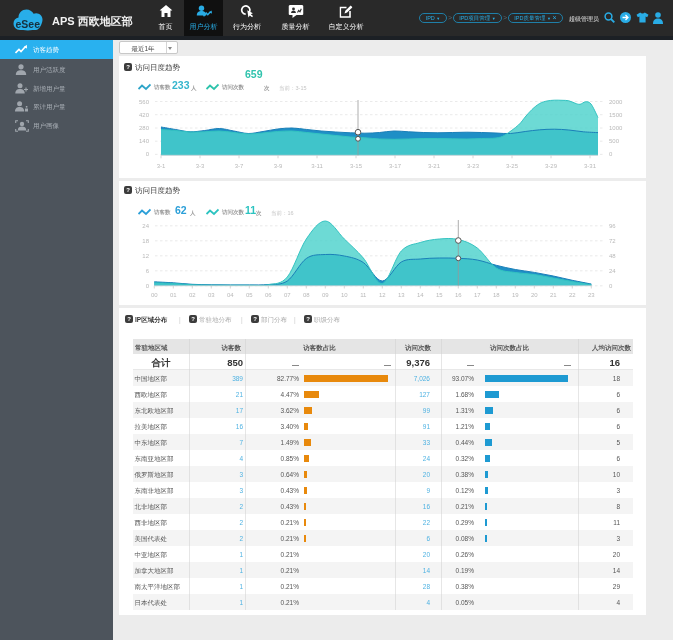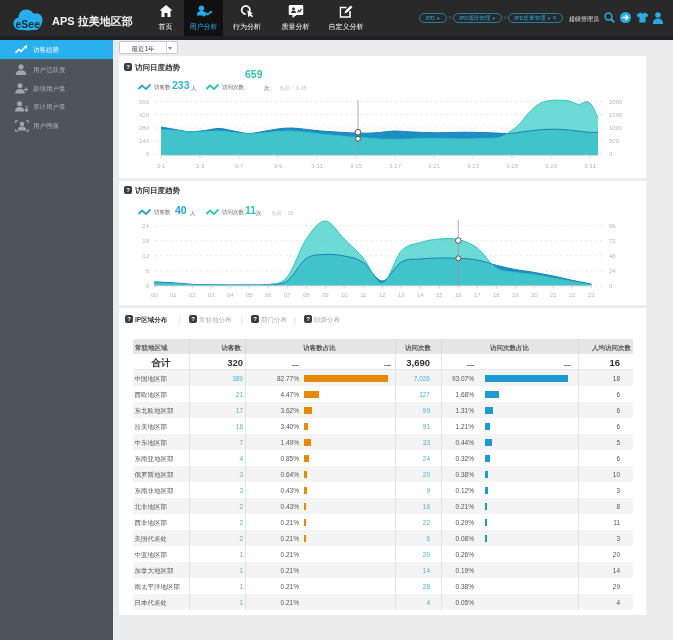--- a/index.html
+++ b/index.html
@@ -17,21 +17,21 @@
 
 #sidebar{position:absolute;left:0;top:40px;width:113px;height:600px;background:#4d545c}
 .sitem{position:absolute;left:0;width:113px;height:19px;color:#a8aeb5;font-size:6.5px}
 .sitem .slab{position:absolute;left:33px;top:6px}
 .sitem svg{position:absolute;left:15px;top:4px}
 .sitem.active{background:#29b1ef;color:#fff}
 
 #content{position:absolute;left:113px;top:40px;width:560px;height:600px;background:#ececec}
 .card{position:absolute;left:6px;width:527px;background:#fff}
 .qicon{position:absolute;width:8px;height:8px;background:#3c3c3c;border-radius:2px;color:#fff;font-size:6px;line-height:8px;text-align:center;font-weight:bold}
-.ctitle{position:absolute;font-size:7.5px;font-weight:bold;color:#333}
+.ctitle{position:absolute;font-size:7.5px;font-weight:normal;color:#333}
 .lg{position:absolute;font-size:5.5px;color:#999;font-weight:bold}
 .lgnum{position:absolute;font-size:10.5px;font-weight:bold}
 .lgcur{position:absolute;font-size:5.5px;color:#c5c5c5}
 .axis{font-size:6px;fill:#b9b9b9}
 
 #timebtn{position:absolute;left:6px;top:1px;width:59px;height:13px;background:#fff;border:1px solid #c8c8c8;border-radius:2px}
 #timebtn .tlab{position:absolute;left:0;width:46px;top:3px;font-size:6.5px;color:#444;text-align:center}
 #timebtn .tsep{position:absolute;left:46px;top:0;bottom:0;width:1px;background:#d5d5d5}
 #timebtn .tcar{position:absolute;left:48px;top:5px;width:0;height:0;border-left:2.5px solid transparent;border-right:2.5px solid transparent;border-top:3px solid #888}
 
@@ -45,21 +45,21 @@
 
 </style></head>
 <body>
 <div id="topnav">
 
 <svg class="abs" style="left:13px;top:4px" width="30" height="27" viewBox="0 0 30 27">
 <path d="M7,26 C3,26 0.5,23 0.5,19.5 C0.5,16.5 2.5,14 5.5,13.5 C5.5,9 9,5.5 13.5,5.5 C16.5,5.5 19.2,7.2 20.6,9.8 C21.4,9.4 22.3,9.2 23.2,9.2 C26.6,9.2 29.5,12 29.5,15.5 C29.5,19 26.8,26 22.8,26 Z" fill="#28aee9"></path>
 <ellipse cx="14.8" cy="19.5" rx="12.2" ry="7" fill="#28aee9"></ellipse>
 <text x="14.8" y="23.5" text-anchor="middle" font-size="10.5" font-weight="bold" fill="#16303e" font-family="Liberation Sans">eSee</text>
 </svg>
-<div class="abs" style="left:52px;top:14px;color:#f2f2f2;font-size:11px;font-weight:bold">APS 拉美地区部</div>
+<div class="abs" style="left:52px;top:14px;color:#f2f2f2;font-size:11px;font-weight:bold">APS 西欧地区部</div>
 
 <div class="navitem" style="left:147px;width:37px">
 <svg width="13" height="12" viewBox="0 0 13 12">
         <path d="M6.5,0 L13,5.5 L11,5.5 L11,12 L8,12 L8,8 L5,8 L5,12 L2,12 L2,5.5 L0,5.5 Z" fill="#fff"></path>
       </svg>
 <div class="nlab">首页</div>
 </div>
 <div class="navitem active" style="left:184px;width:39px">
 <svg width="16" height="13" viewBox="0 0 16 13">
         <circle cx="5.5" cy="3.2" r="2.7" fill="#29ace5"></circle>
@@ -231,21 +231,21 @@
         <line x1="471" y1="60.3" x2="471" y2="63.3" stroke="#ccc" stroke-width="0.8"></line>
       </svg>
     </div>
 <div class="card" id="card2" style="top:141px;height:124px">
       <div class="qicon" style="left:5px;top:5px">?</div>
       <div class="ctitle" style="left:16px;top:5px">访问日度趋势</div>
       <svg class="abs" style="left:19px;top:27px" width="13" height="8" viewBox="0 0 13 8">
         <path d="M0.5,6 L4,2.5 L8,6 L12.5,1.5" stroke="#2b9fd8" stroke-width="1.8" fill="none"></path>
       </svg>
       <div class="lg" style="left:35px;top:28px">访客数</div>
-      <div class="lgnum" style="left:56px;top:23px;color:#2b9fd8">40</div>
+      <div class="lgnum" style="left:56px;top:23px;color:#2b9fd8">62</div>
       <div class="lg" style="left:71px;top:28.5px">人</div>
       <svg class="abs" style="left:87px;top:27px" width="13" height="8" viewBox="0 0 13 8">
         <path d="M0.5,6 L4,2.5 L8,6 L12.5,1.5" stroke="#2cc3c0" stroke-width="1.8" fill="none"></path>
       </svg>
       <div class="lg" style="left:103px;top:28px">访问次数</div>
       <div class="lgnum" style="left:126px;top:23px;color:#2cc3c0">11</div>
       <div class="lg" style="left:137px;top:28.5px">次</div>
       <div class="lgcur" style="left:152px;top:29px">当前：16</div>
       <svg class="abs" style="left:0;top:37px" width="527" height="87" viewBox="0 0 527 87">
         <line x1="36" y1="7.8" x2="485" y2="7.8" stroke="#e4e4e4" stroke-width="0.8" stroke-dasharray="2.5,2.5"></line>
@@ -337,24 +337,24 @@
         <div class="abs trow" style="top:0;height:15px;width:500px;background:#e5e5e5">
           <div class="abs th" style="left:2px;top:4.5px">常驻地区域</div>
           <div class="abs th" style="left:56px;width:52px;top:4.5px;text-align:right">访客数</div>
           <div class="abs th" style="left:111px;width:151px;top:4.5px;text-align:center">访客数占比</div>
           <div class="abs th" style="left:262px;width:46px;top:4.5px;text-align:center">访问次数</div>
           <div class="abs th" style="left:308px;width:137px;top:4.5px;text-align:center">访问次数占比</div>
           <div class="abs th" style="left:445px;width:53px;top:4.5px;text-align:right">人均访问次数</div>
         </div>
         <div class="abs" style="top:15px;height:16px;width:500px;background:#fff;border-bottom:1px solid #e8e8e8">
           <div class="abs tb" style="left:0px;width:56px;top:2.5px;text-align:center">合计</div>
-          <div class="abs tb" style="left:56px;width:54px;top:3px;text-align:right">320</div>
+          <div class="abs tb" style="left:56px;width:54px;top:3px;text-align:right">850</div>
           <div class="abs" style="left:159px;width:7px;top:11px;height:1.3px;background:#888"></div>
           <div class="abs" style="left:251px;width:7px;top:11px;height:1.3px;background:#888"></div>
-          <div class="abs tb" style="left:262px;width:35px;top:3px;text-align:right">3,690</div>
+          <div class="abs tb" style="left:262px;width:35px;top:3px;text-align:right">9,376</div>
           <div class="abs" style="left:334px;width:7px;top:11px;height:1.3px;background:#888"></div>
           <div class="abs" style="left:431px;width:7px;top:11px;height:1.3px;background:#888"></div>
           <div class="abs tb" style="left:445px;width:42px;top:3px;text-align:right">16</div>
         </div>
         <div class="abs" style="top:31px;height:16px;width:500px;background:#f4f4f4">
           <div class="abs td1" style="left:1.5px;top:4.5px">中国地区部</div>
           <div class="abs lk" style="left:56px;width:54px;top:4.5px;text-align:right">389</div>
           <div class="abs td2" style="left:112px;width:54px;top:4.5px;text-align:right">82.77%</div>
           <div class="abs" style="left:171px;top:4.5px;width:84px;height:7px;background:#e8890c"></div>
           <div class="abs lk" style="left:262px;width:35px;top:4.5px;text-align:right">7,026</div>

